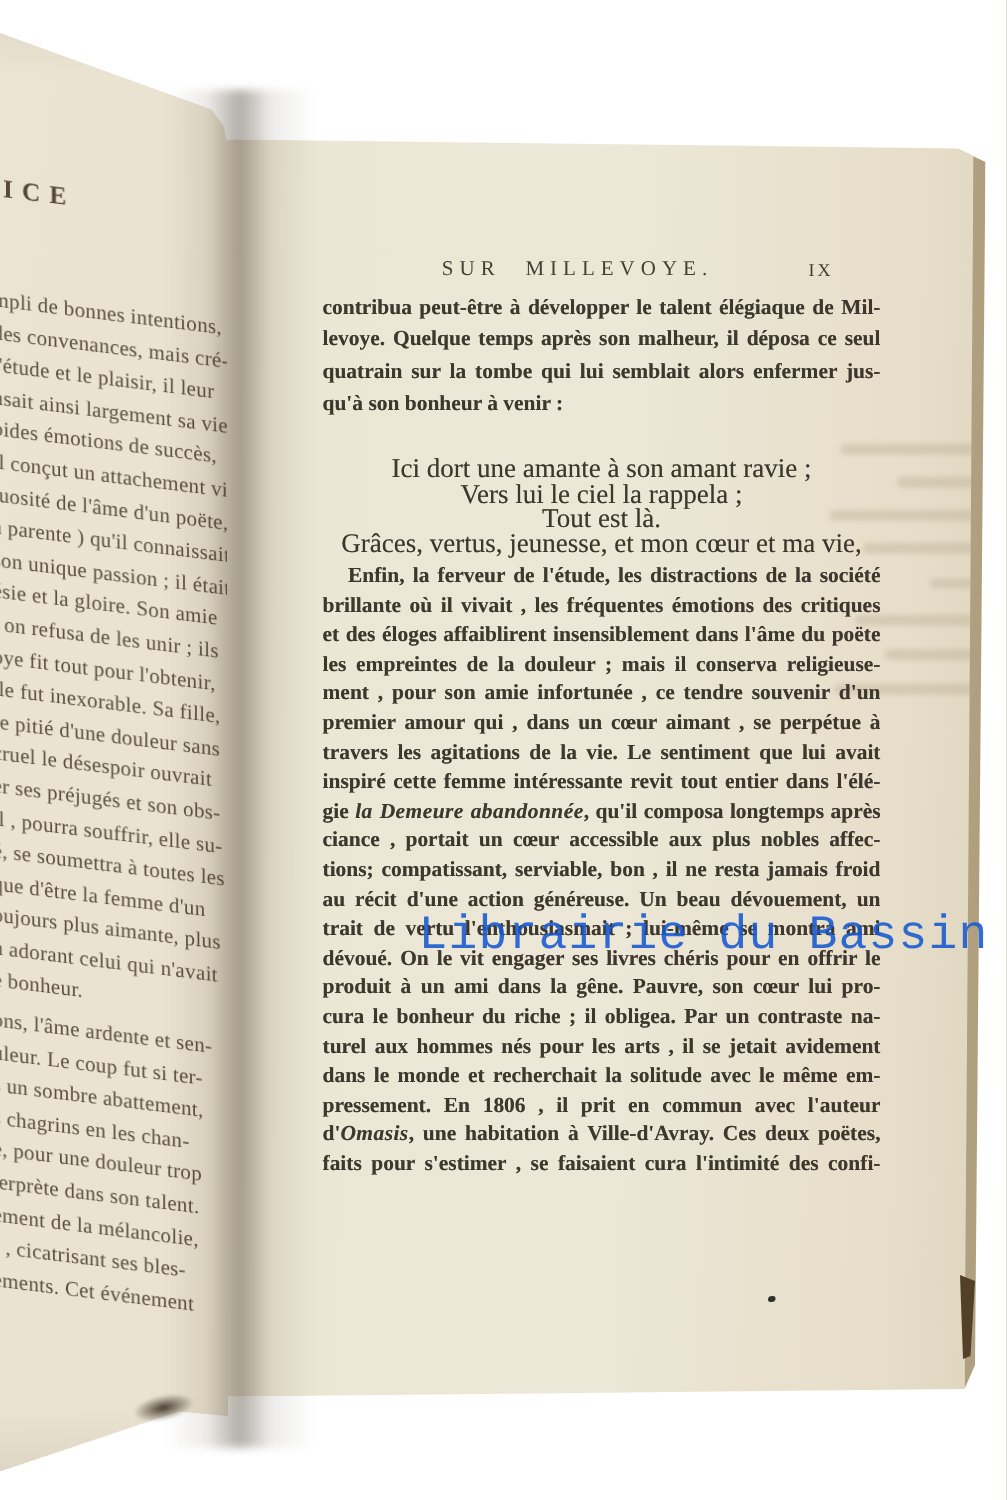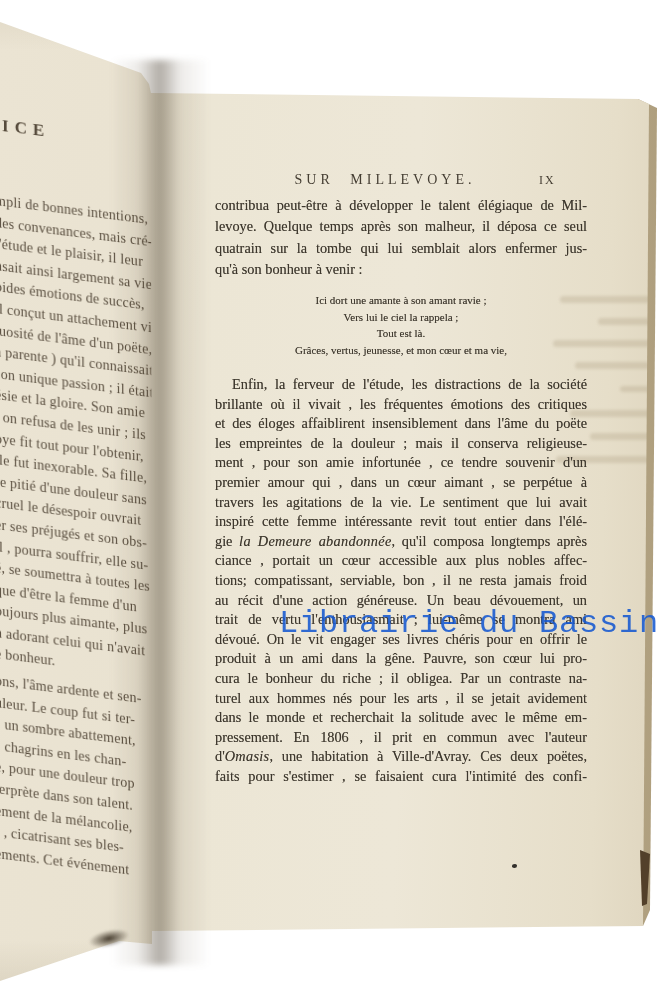--- a/index.html
+++ b/index.html
@@ -73,25 +73,25 @@
 
   
   .rp-text{position:absolute;left:215px;width:372px;color:#3d372d;z-index:2;}
   .rp-header{top:170px;height:22px;text-align:center;}
   .rp-title{
     display:inline-block;font-size:14px;letter-spacing:4px;word-spacing:9px;
     color:#453e33;transform:translateX(-16px);white-space:nowrap;
   }
   .rp-folio{position:absolute;left:324px;top:3px;font-size:12px;letter-spacing:2px;color:#453e33;}
   .para{font-size:14.3px;text-shadow:0 0 0.3px rgba(61,55,45,0.55);}
-  .para .line{text-align:justify;text-align-last:justify;overflow:hidden;}
+  .para .line{text-align:justify;text-align-last:justify;overflow:hidden;font-weight:bold;}
   .para1{top:195px;}
   .para1 .line{height:21.3px;line-height:21.3px;}
   .para1 .line:last-child{text-align-last:left;}
-  .quatrain{top:292px;font-size:11px;text-shadow:0 0 0.3px rgba(61,55,45,0.55);}
+  .quatrain{top:304px;font-size:18px;text-shadow:0 0 0.3px rgba(61,55,45,0.55);}
   .quatrain .line{height:16.7px;line-height:16.7px;text-align:center;text-align-last:center;}
   .para2{top:375px;}
   .para2 .line{height:19.6px;line-height:19.6px;}
   .para2 .line:first-child{text-indent:17px;}
   .para i{font-style:italic;letter-spacing:0.3px;}
 
   
   .watermark{
     position:absolute;left:279px;top:605px;
     font-family:Liberation Mono, monospace;font-size:32px;letter-spacing:0.8px;

